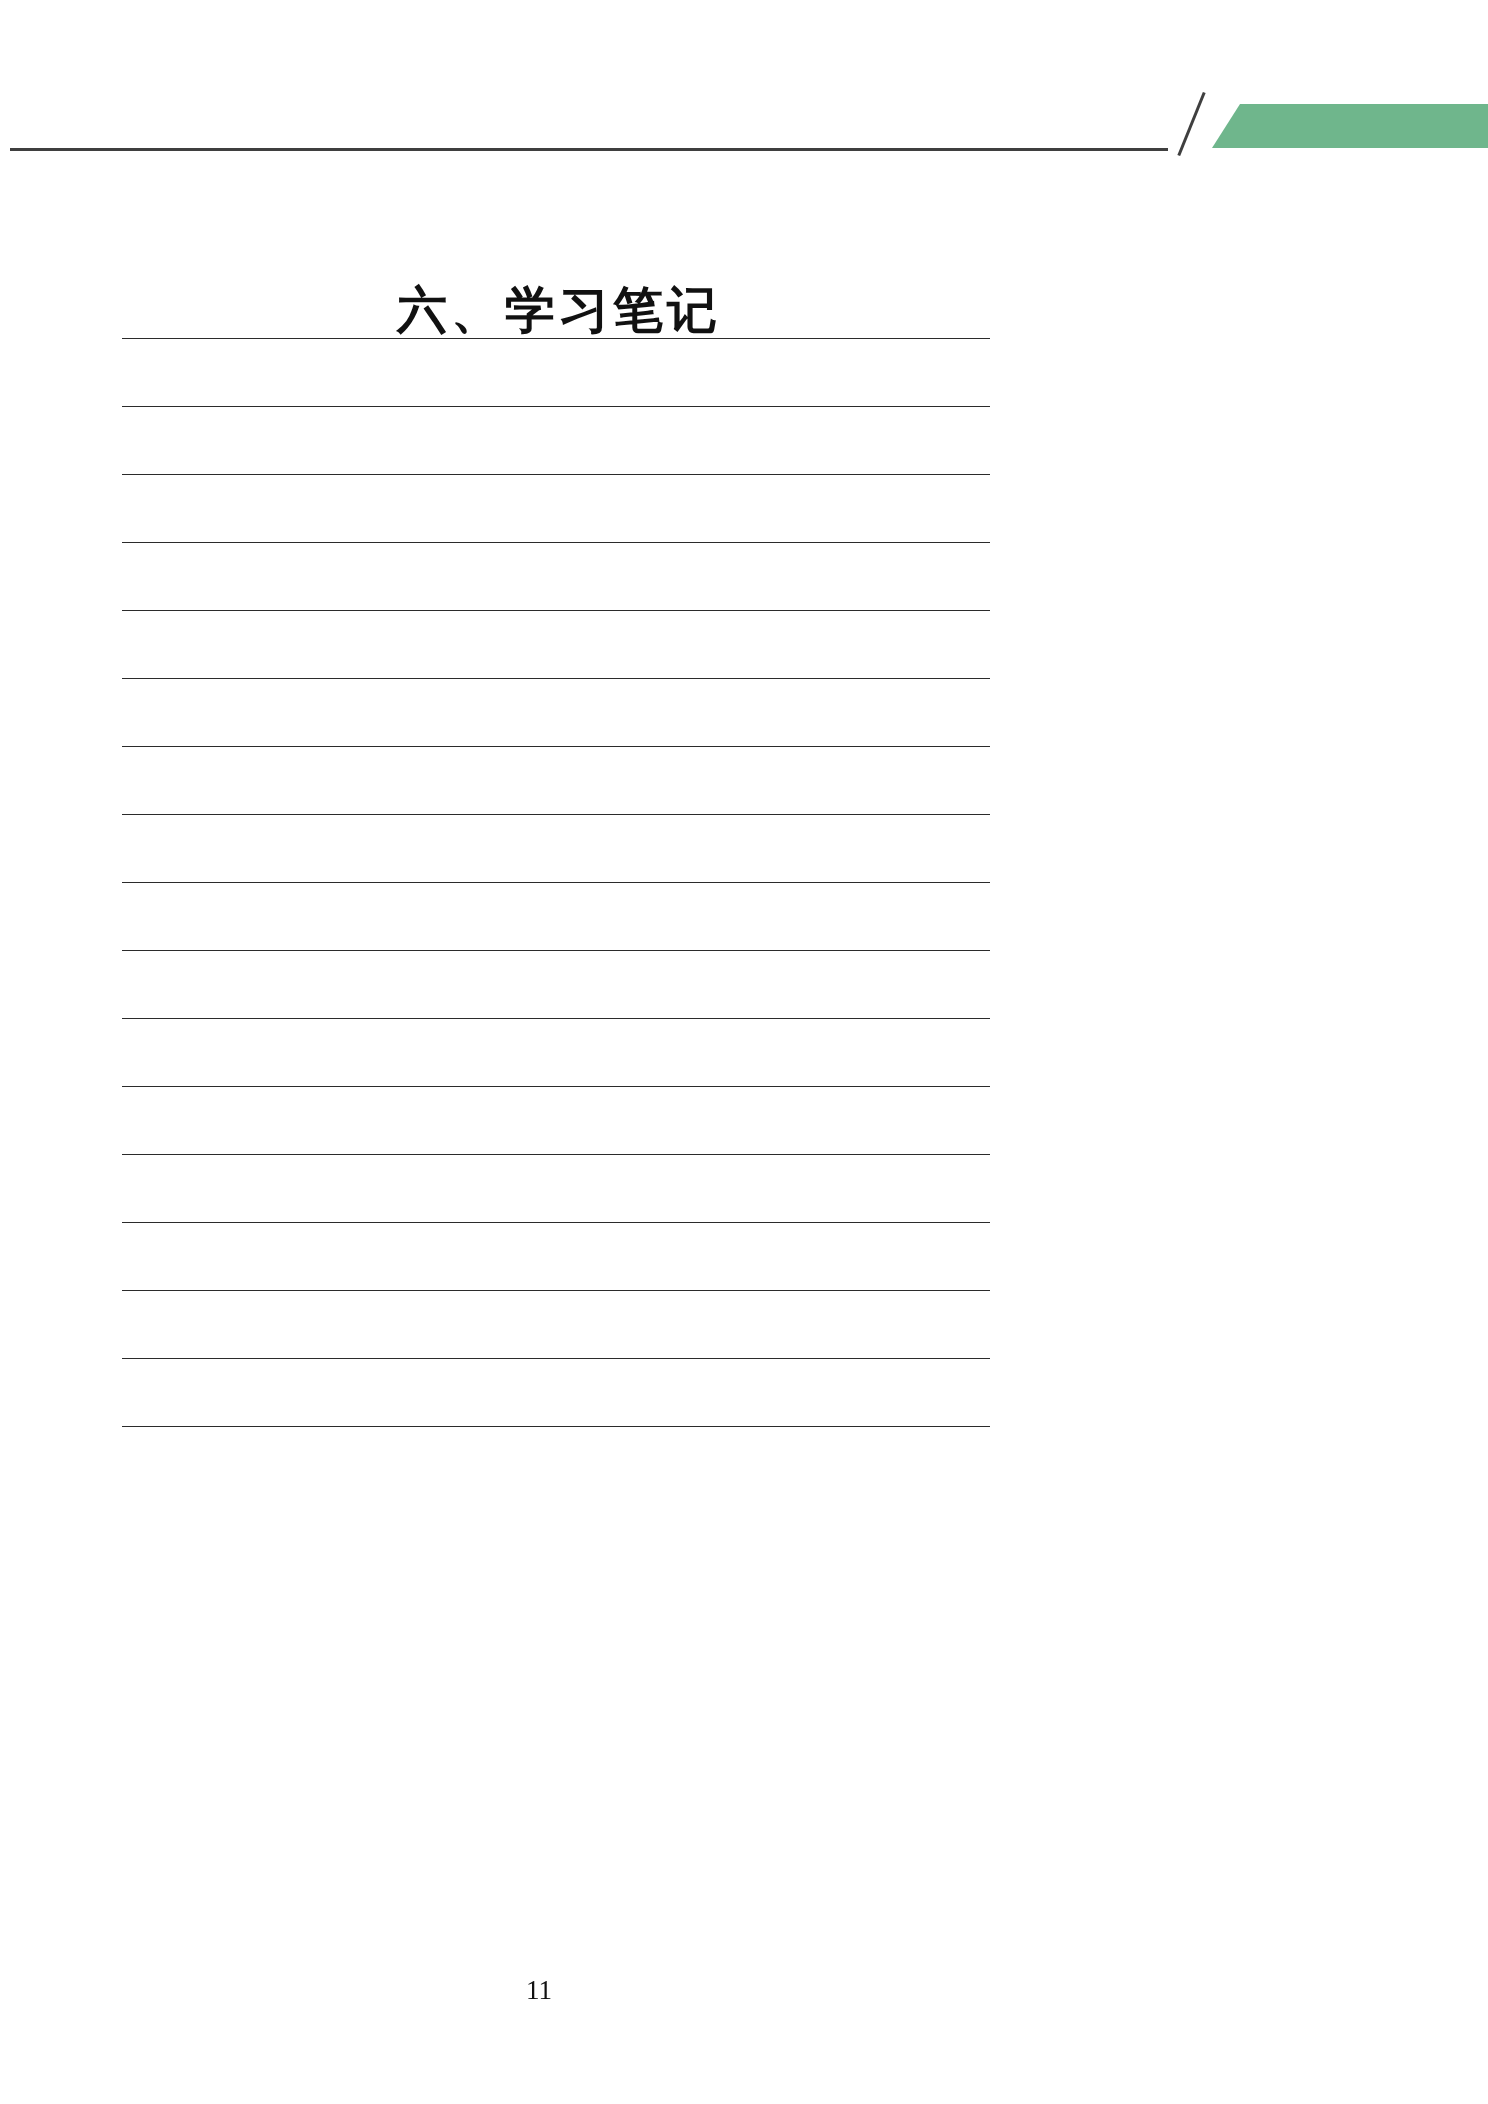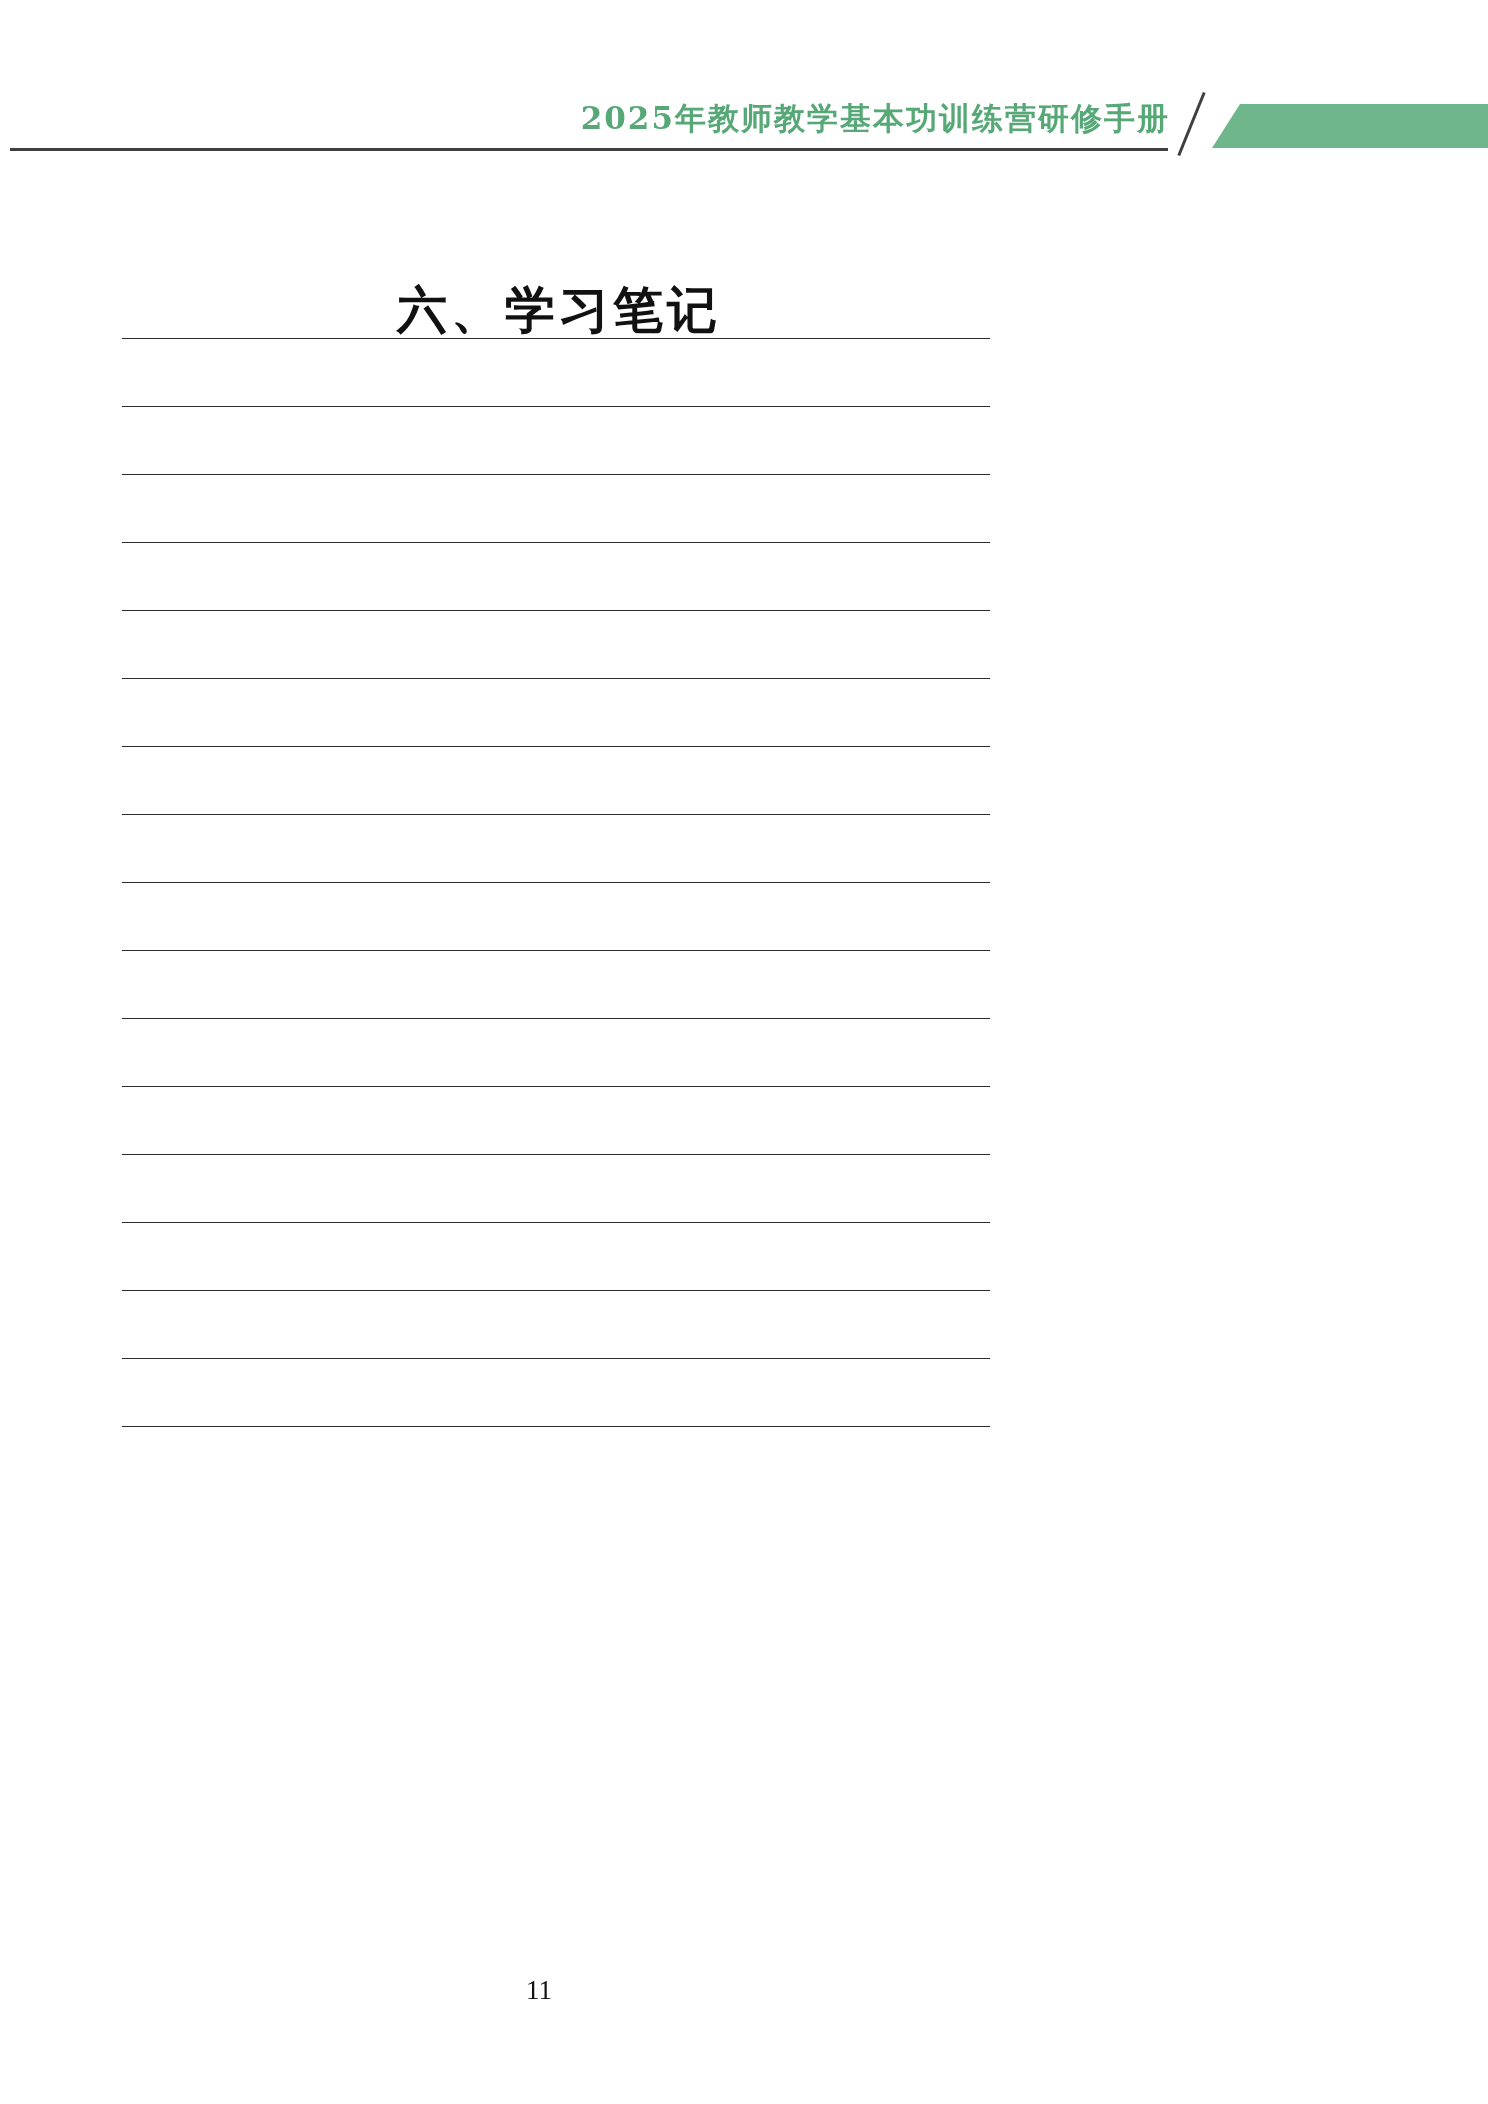--- a/index.html
+++ b/index.html
@@ -118,21 +118,20 @@
     font-family: "Liberation Serif", serif;
     font-size: 27px;
     color: #111111;
     transform: translateX(-205px);
   }
 </style>
 </head>
 <body>
 
 <div class="header">
-  <div class="header-title">2025年教师教学基本功训练营研修手册</div>
   <div class="header-slash"></div>
   <div class="header-green"></div>
   <div class="header-rule"></div>
 </div>
 
 <div class="page-title">六、学习笔记</div>
 
 <div class="lines">
   <div class="note-line"></div>
   <div class="note-line"></div>

